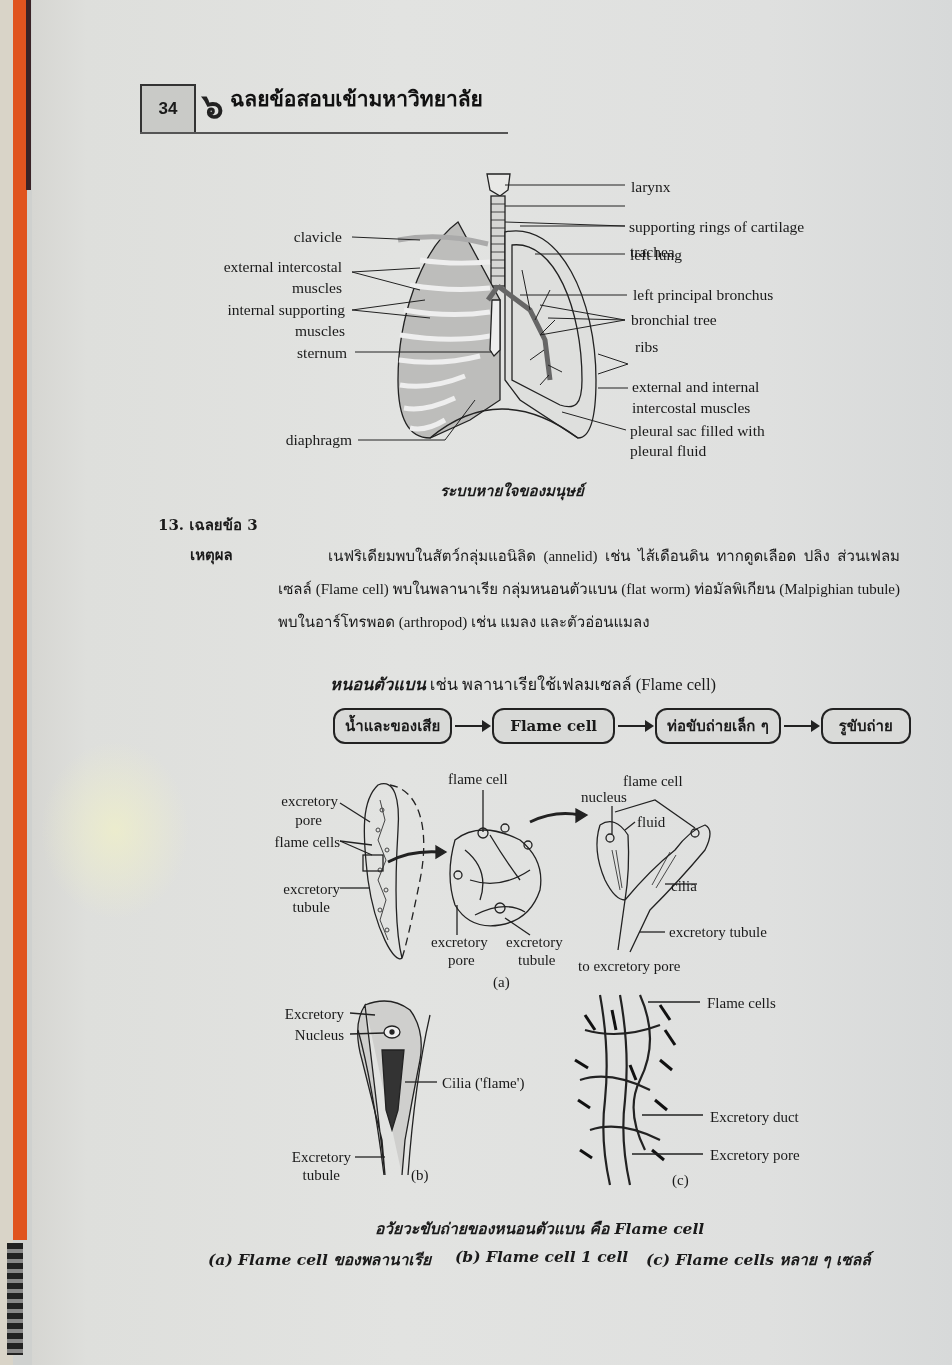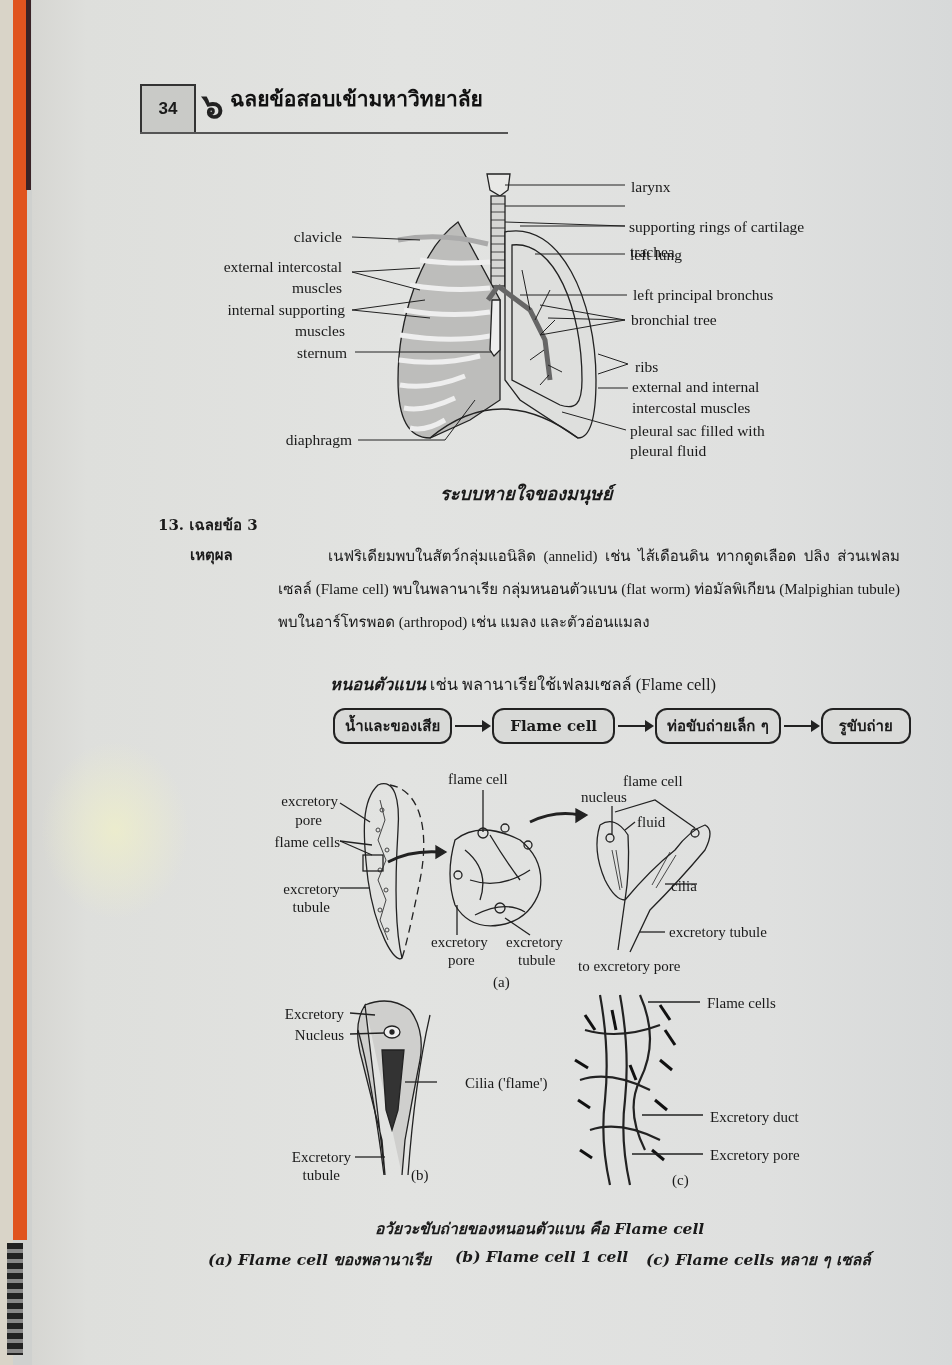--- a/index.html
+++ b/index.html
@@ -29,21 +29,21 @@
   .hdr-title { position:absolute; left:90px; top:0; font:bold 21px "DejaVu Sans", sans-serif; color:#111; white-space:nowrap; }
   .hdr-bar { position:absolute; left:112px; top:28px; width:256px; height:21px; background:#1a1a1a; border-bottom:2px solid #000; }
   .hdr-pill { position:absolute; left:46px; top:1px; width:62px; height:18px; border-radius:10px; background:#d8d8d8;
     font:italic bold 15px "DejaVu Sans", sans-serif; color:#111; text-align:center; line-height:18px; }
   .hdr-sub { position:absolute; left:118px; top:0; font:italic bold 16px "DejaVu Sans", sans-serif; color:#eee; letter-spacing:7px; line-height:21px; }
   .hdr-line { position:absolute; left:0; top:50px; width:368px; height:2px; background:#555; }
 
   
   .lbl { position:absolute; font-size:15.5px; white-space:nowrap; line-height:18px; }
   .lbl.r { text-align:right; }
-  .caption { position:absolute; font-style:italic; font-weight:bold; font-size:18px; white-space:nowrap; font-family:"DejaVu Serif", serif; }
+  .caption { position:absolute; font-style:italic; font-weight:bold; font-size:15px; white-space:nowrap; font-family:"DejaVu Serif", serif; }
 
   .qhead { position:absolute; left:158px; top:513px; font:bold 15px "DejaVu Serif", serif; }
   .reason { position:absolute; left:190px; top:543px; font:bold 15px "DejaVu Serif", serif; }
   .para { position:absolute; left:278px; top:540px; width:622px; font-size:15px; line-height:33px; text-align:justify; }
   .para .ind { display:inline-block; width:50px; }
   .subline { position:absolute; left:330px; top:671px; font-size:16.5px; white-space:nowrap; }
   .subline em { font-weight:bold; }
 
   .flow { position:absolute; left:333px; top:706px; height:40px; display:flex; align-items:center; }
   .fbox { border:2px solid #222; border-radius:12px; height:32px; padding:0 10px; display:flex; align-items:center;
@@ -158,21 +158,21 @@
 <div class="lbl r" style="right:607px;top:322px;">muscles</div>
 <div class="lbl r" style="right:605px;top:344px;">sternum</div>
 <div class="lbl r" style="right:600px;top:431px;">diaphragm</div>
 
 <div class="lbl" style="left:631px;top:178px;">larynx</div>
 <div class="lbl" style="left:630px;top:198px;margin-top:45px;">trachea</div>
 <div class="lbl" style="left:629px;top:218px;">supporting rings of cartilage</div>
 <div class="lbl" style="left:630px;top:246px;">left lung</div>
 <div class="lbl" style="left:633px;top:286px;">left principal bronchus</div>
 <div class="lbl" style="left:631px;top:311px;">bronchial tree</div>
-<div class="lbl" style="left:635px;top:358px;">ribs</div>
+<div class="lbl" style="left:635px;top:338px;">ribs</div>
 <div class="lbl" style="left:632px;top:378px;">external and internal</div>
 <div class="lbl" style="left:632px;top:399px;">intercostal muscles</div>
 <div class="lbl" style="left:630px;top:422px;">pleural sac filled with</div>
 <div class="lbl" style="left:630px;top:442px;">pleural fluid</div>
 
 <div class="caption" style="left:440px;top:479px;">ระบบหายใจของมนุษย์</div>
 
 <div class="qhead">13.  เฉลยข้อ 3</div>
 <div class="reason">เหตุผล</div>
 <div class="para"><span class="ind"></span><span>เนฟริเดียมพบในสัตว์กลุ่มแอนิลิด (annelid) เช่น ไส้เดือนดิน ทากดูดเลือด ปลิง ส่วนเฟลมเซลล์ (Flame cell) พบในพลานาเรีย กลุ่มหนอนตัวแบน (flat worm) ท่อมัลพิเกียน (Malpighian tubule) พบในอาร์โทรพอด (arthropod) เช่น แมลง และตัวอ่อนแมลง</span></div>
@@ -288,21 +288,21 @@
 <div class="sml" style="left:623px;top:772px;">flame cell</div>
 <div class="sml" style="left:581px;top:788px;">nucleus</div>
 <div class="sml" style="left:637px;top:813px;">fluid</div>
 <div class="sml" style="left:671px;top:877px;">cilia</div>
 <div class="sml" style="left:669px;top:923px;">excretory tubule</div>
 <div class="sml" style="left:578px;top:957px;">to excretory pore</div>
 <div class="sml" style="left:493px;top:973px;">(a)</div>
 
 <div class="smr" style="right:608px;top:1005px;">Excretory</div>
 <div class="smr" style="right:608px;top:1026px;">Nucleus</div>
-<div class="sml" style="left:442px;top:1074px;margin-left:23px;">Cilia ('flame')</div>
+<div class="sml" style="left:442px;top:1074px;">Cilia ('flame')</div>
 <div class="smr" style="right:601px;top:1148px;">Excretory</div>
 <div class="smr" style="right:612px;top:1166px;">tubule</div>
 <div class="sml" style="left:411px;top:1166px;">(b)</div>
 
 <div class="sml" style="left:707px;top:994px;">Flame cells</div>
 <div class="sml" style="left:710px;top:1108px;">Excretory duct</div>
 <div class="sml" style="left:710px;top:1146px;">Excretory pore</div>
 <div class="sml" style="left:672px;top:1171px;">(c)</div>
 
 <div class="foot" style="left:375px;top:1216px;">อวัยวะขับถ่ายของหนอนตัวแบน คือ Flame cell</div>

